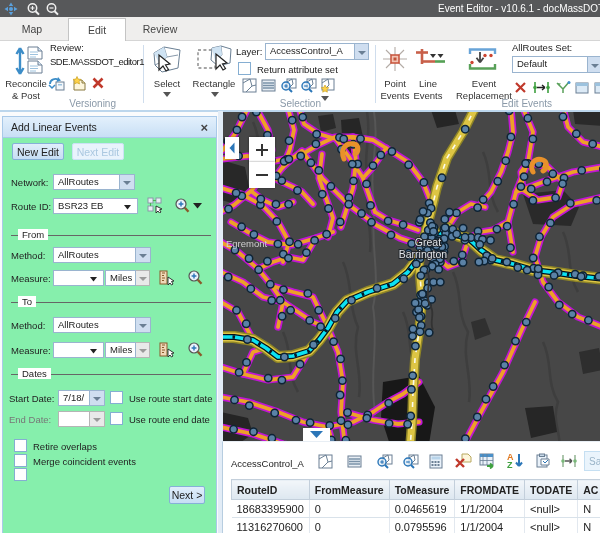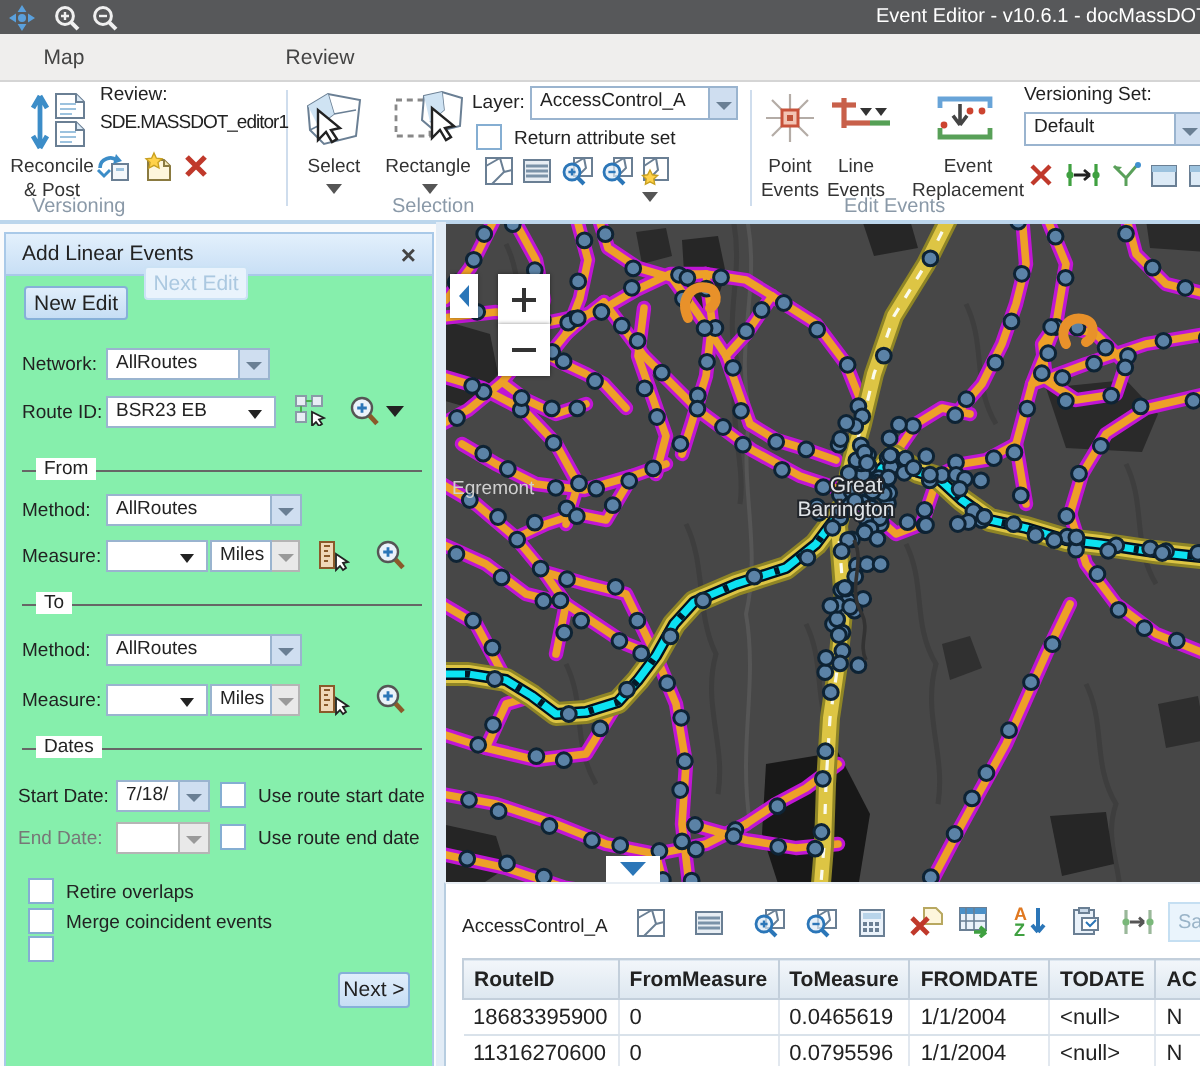--- a/index.html
+++ b/index.html
@@ -2,21 +2,21 @@
 <html><head><meta charset="utf-8"><style>
 *{margin:0;padding:0;box-sizing:border-box}
 html,body{width:600px;height:533px;overflow:hidden;font-family:"Liberation Sans",sans-serif;font-size:9.5px;color:#333;background:#fafbfc}
 #topbar{position:absolute;left:0;top:0;width:600px;height:17px;background:#57585a}
 #title{position:absolute;left:438px;top:3px;color:#fff;font-size:10px;white-space:nowrap}
 #tabs{position:absolute;left:0;top:17px;width:600px;height:24px;background:#efeeed;border-bottom:1px solid #d5d5d5}
 .tab{position:absolute;top:0;height:24px;line-height:24px;text-align:center;color:#444;font-size:10.5px}
 #tab-edit{left:68px;width:58px;background:#fff;border:1px solid #c4c4c4;border-bottom:none;top:1px;height:24px;line-height:22px}
 #ribbon{position:absolute;left:0;top:41px;width:600px;height:71px;background:#fff;border-bottom:2px solid #bcd6ec}
 .gsep{position:absolute;top:45px;height:58px;width:1px;background:#cfdded}
-.glabel{position:absolute;top:98px;font-size:10px;color:#8a99a8;text-align:left}
+.glabel{position:absolute;top:98px;font-size:10px;color:#8a99a8;text-align:right}
 .bigbtn{position:absolute;text-align:center;color:#333;line-height:12px}
 .combo{position:absolute;background:#fff;border:1px solid #9ab4cf;line-height:14px;padding-left:4px;color:#222;white-space:nowrap;overflow:hidden}
 .dd{position:absolute;background:#cfdef0;border:1px solid #9ab4cf;border-left:none}
 .dd:after{content:"";position:absolute;left:50%;top:50%;margin:-1px 0 0 -4px;border:4px solid transparent;border-top-color:#6a7f94}
 .dd.gray{background:#e9e9e9;border-color:#b5b5b5}
 .dd.gray:after{border-top-color:#9a9a9a}
 .cb{position:absolute;width:13px;height:13px;background:#fff;border:1px solid #85aed2}
 #lpanel{position:absolute;left:2px;top:116px;width:215px;height:417px;background:#86efac;border:1px solid #a9c9e8;border-bottom:none}
 #lhead{position:absolute;left:0;top:0;width:213px;height:21px;background:linear-gradient(#e3f0fc,#c8dff5);border-bottom:1px solid #a9c9e8;line-height:21px;padding-left:8px;color:#222;font-size:10.5px}
 #lx{position:absolute;right:8px;top:0;color:#444;font-size:13px;font-weight:bold}
@@ -51,20 +51,21 @@
  <svg class="ic" style="left:45px;top:2px" width="15" height="14">
       <circle cx="6.5" cy="6" r="4.2" fill="none" stroke="#f0f0f0" stroke-width="1.5"></circle>
       <path d="M9.6 9.2 L13 12.6" stroke="#f0f0f0" stroke-width="2"></path>
       <path d="M4.5 6 h4" stroke="#f0f0f0" stroke-width="1.2"></path>
     </svg>
  <div id="title">Event Editor - v10.6.1 - docMassDOTM</div>
 </div>
 
 <div id="tabs">
  <div class="tab" style="left:14px;width:36px">Map</div>
+ <div class="tab" id="tab-edit">Edit</div>
  <div class="tab" style="left:140px;width:40px">Review</div>
 </div>
 
 <div id="ribbon"></div>
 <div class="gsep" style="left:143px"></div>
 <div class="gsep" style="left:375px"></div>
 <div class="glabel" style="left:16px;width:100px">Versioning</div>
 <div class="glabel" style="left:196px;width:125px">Selection</div>
 <div class="glabel" style="left:422px;width:130px">Edit Events</div>
 
@@ -175,21 +176,21 @@
 <div class="bigbtn" style="left:406px;top:78px;width:44px">Line<br>Events</div>
 <svg class="ic" style="left:468px;top:45px" width="34" height="28">
  <path d="M2 9 V4.5 H27 V9" stroke="#68a4d8" stroke-width="2.4" fill="none"></path>
  <circle cx="17" cy="10.5" r="1.7" fill="#cc4430"></circle>
     <circle cx="23" cy="10.5" r="1.7" fill="#cc4430"></circle>
  <path d="M12 7 V16 M12 17.5 L8.5 12.8 M12 17.5 L15.5 12.8" stroke="#444" stroke-width="1.8" fill="none"></path>
  <circle cx="4" cy="17.5" r="1.7" fill="#cc4430"></circle>
  <path d="M2 19 V23.5 H27 V19" stroke="#58a058" stroke-width="2.4" fill="none"></path>
 </svg>
 <div class="bigbtn" style="left:446px;top:78px;width:76px">Event<br>Replacement</div>
-<div class="lbl" style="left:512px;top:42px">Versioning Set:</div>
+<div class="lbl" style="left:512px;top:42px">AllRoutes Set:</div>
 <div class="combo" style="left:512px;top:56px;width:76px;height:17px">Default</div>
 <div class="dd" style="left:588px;top:56px;width:14px;height:17px"></div>
 <svg class="ic" style="left:514px;top:81px" width="13" height="13">
     <path d="M2 2 L11 11 M11 2 L2 11" stroke="#c0392b" stroke-width="2.2"></path>
   </svg>
 <svg class="ic" style="left:533px;top:81px" width="17" height="13">
     <path d="M2 1 v11 M15 1 v11" stroke="#3fa040" stroke-width="1.6"></path>
     <path d="M4 6.5 H12 M12 6.5 L9 4 M12 6.5 L9 9" stroke="#222" stroke-width="1.4" fill="none"></path>
     <circle cx="2" cy="6.5" r="1.8" fill="#3fa040"></circle>
     <circle cx="15" cy="6.5" r="1.8" fill="#3fa040"></circle>
@@ -204,21 +205,21 @@
     <rect x="1" y="2" width="12" height="3" fill="#9cc2de"></rect>
   </svg>
 <svg class="ic" style="left:594px;top:81px" width="10" height="13">
     <rect x="1" y="2" width="12" height="10" fill="#dceaf6" stroke="#6a7f94"></rect>
     <rect x="1" y="2" width="12" height="3" fill="#9cc2de"></rect>
   </svg>
 
 <div id="lpanel">
  <div id="lhead">Add Linear Events<span id="lx">×</span></div>
  <div class="btn" style="left:9px;top:26px;width:52px;height:17px;line-height:16px;font-size:10.5px">New Edit</div>
- <div class="btn dis" style="left:69px;top:16px;width:52px;height:17px;line-height:16px;font-size:10.5px">Next Edit</div>
+ <div class="btn dis" style="left:69px;top:26px;width:52px;height:17px;line-height:16px;font-size:10.5px">Next Edit</div>
 
  <div class="lbl" style="left:8px;top:60px">Network:</div>
  <div class="combo" style="left:50px;top:57px;width:67px;height:16px">AllRoutes</div>
  <div class="dd" style="left:117px;top:57px;width:15px;height:16px"></div>
 
  <div class="lbl" style="left:8px;top:84px">Route ID:</div>
  <div class="combo" style="left:50px;top:81px;width:85px;height:16px">BSR23 EB<svg style="position:absolute;right:5px;top:6px" width="8" height="5">
         <path d="M0 0 h7 l-3.5 4.5 Z" fill="#222"></path>
       </svg></div>
  <svg class="ic" style="left:144px;top:80px" width="16" height="16">

